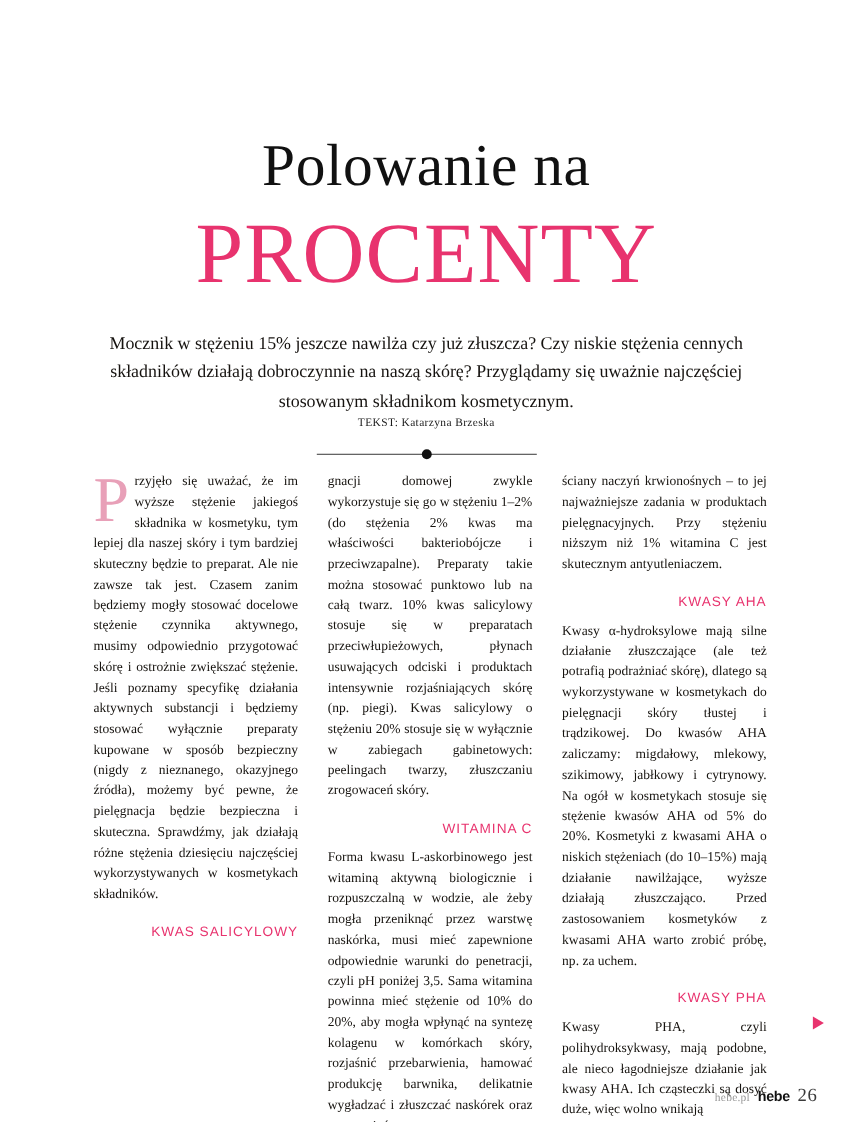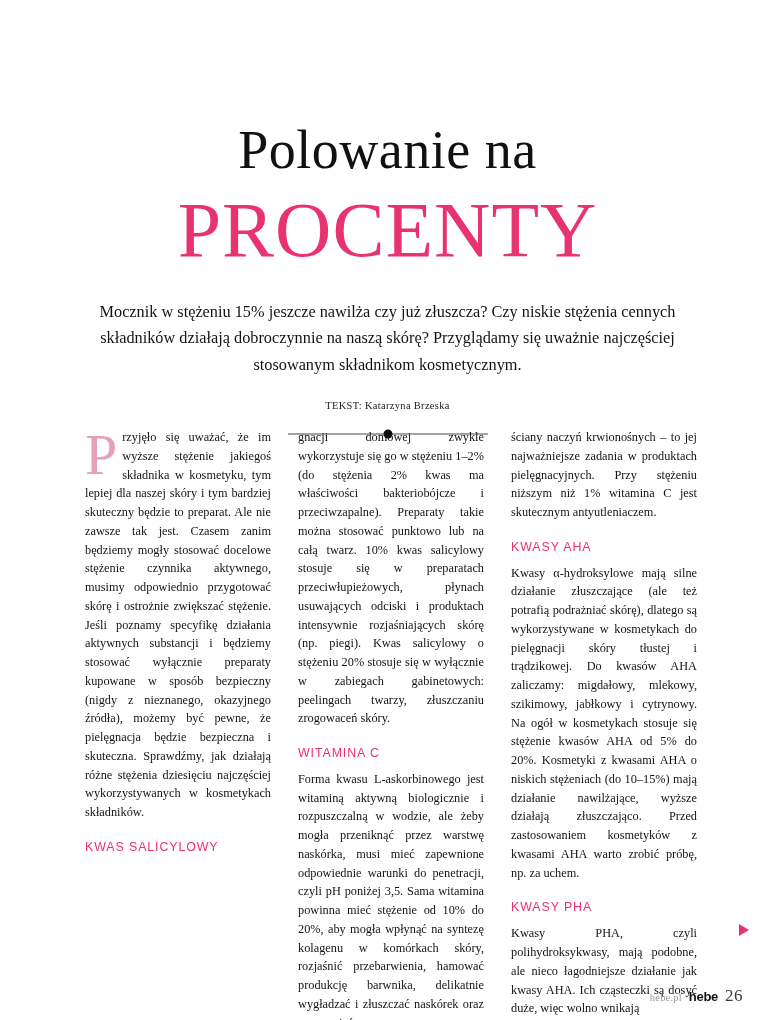--- a/index.html
+++ b/index.html
@@ -52,21 +52,21 @@
   .lead {
     margin: 30px auto 0 auto;
     width: 612px;
     text-align: center;
     font-size: 16.3px;
     line-height: 1.62;
     color: #15120f;
   }
 
   .byline {
-    margin-top: 22px;
+    margin-top: 1px;
     text-align: center;
     font-size: 10.4px;
     letter-spacing: 0.35px;
     color: #1b1b1b;
   }
 
   
   .ornament {
     margin: 16px auto 0 auto;
     width: 200px;
@@ -124,21 +124,21 @@
     padding: 4px 5px 0 0;
     font-weight: 400;
   }
 
   .sec-head {
     font-family: "Liberation Sans", "DejaVu Sans", sans-serif;
     color: #E8336E;
     font-size: 12.4px;
     font-weight: 400;
     letter-spacing: 0.9px;
-    text-align: left;
+    text-align: right;
     margin: 16px 0 7px 0;
     text-transform: uppercase;
   }
 
   
   .next-arrow {
     position: absolute;
     right: 26px;
     bottom: 84px;
     width: 0;

